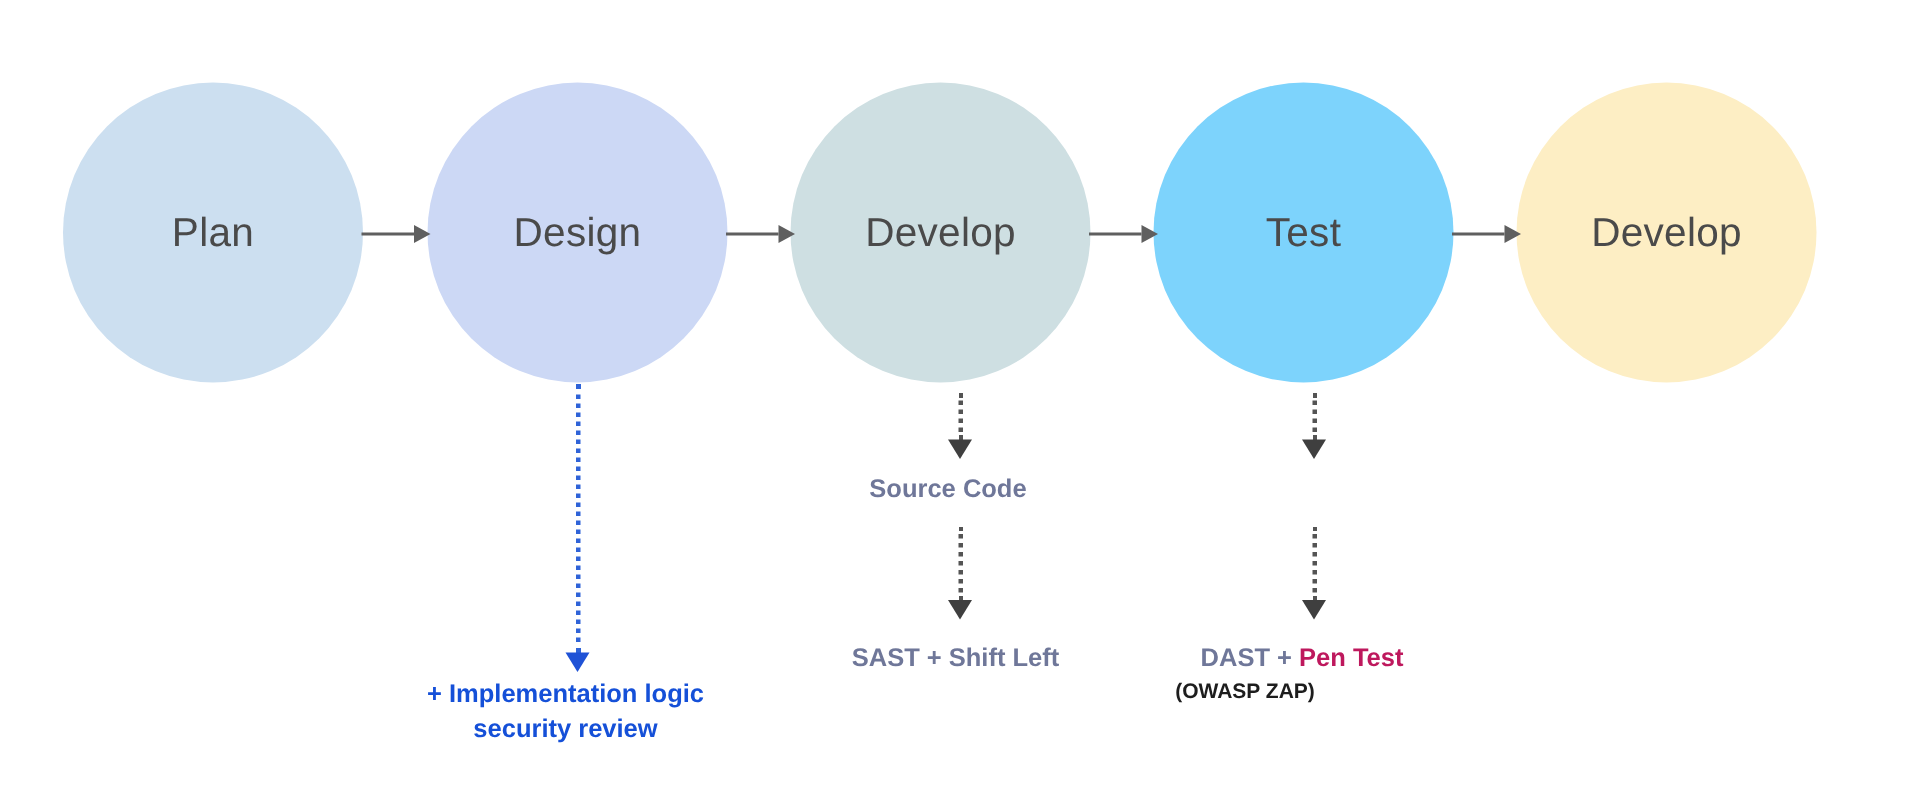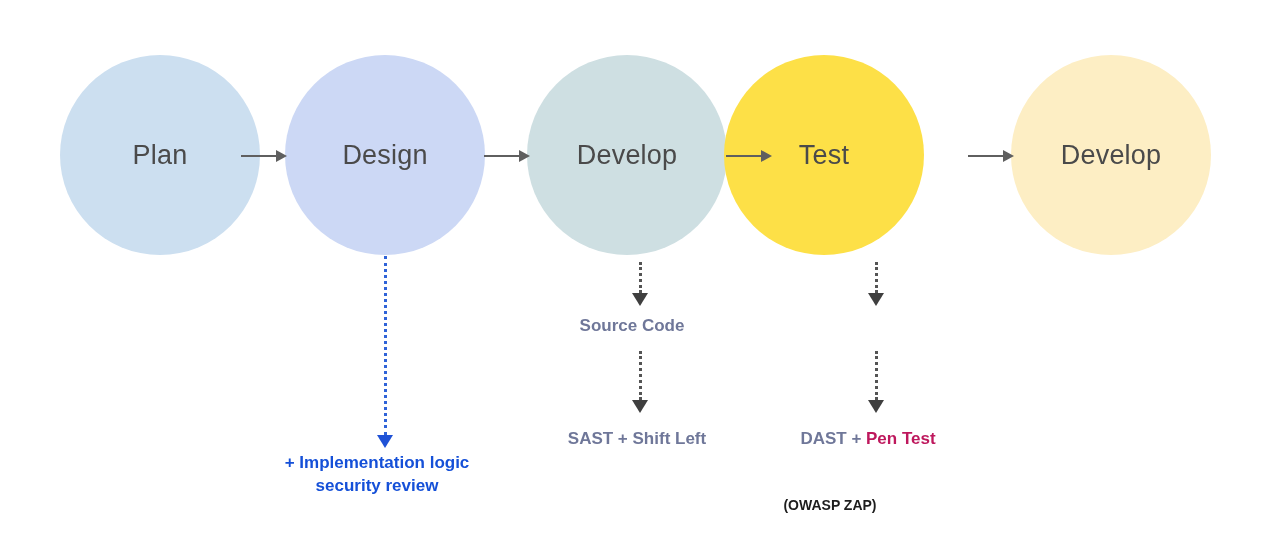--- a/index.html
+++ b/index.html
@@ -104,38 +104,37 @@
     white-space: normal;
   }
   .subcaption {
     position: absolute;
     text-align: center;
     font-size: 14px;
     font-weight: 700;
     color: #1d1d1d;
     line-height: 1.38;
     white-space: nowrap;
-    margin-top: 45px;
   }
 </style>
 </head>
 <body>
 
 <div id="stage">
 
-  <div class="circle" style="left: 60px; background: rgb(204, 223, 240);">
+  <div class="circle" style="left: 42px; background: rgb(204, 223, 240);">
     <span class="circle-label">Plan</span>
   </div>
   <div class="circle" style="left: 285px; background: rgb(204, 216, 245);">
     <span class="circle-label">Design</span>
   </div>
   <div class="circle" style="left: 527px; background: rgb(206, 223, 226);">
     <span class="circle-label">Develop</span>
   </div>
-  <div class="circle" style="left: 724px; background: #fde047;">
+  <div class="circle" style="left: 769px; background: #7dd3fc;">
     <span class="circle-label">Test</span>
   </div>
   <div class="circle" style="left: 1011px; background: rgb(253, 238, 196);">
     <span class="circle-label">Develop</span>
   </div>
 
   <div class="harrow" style="left:241px; width:46px;">
     <div class="shaft"></div>
     <div class="head"></div>
   </div>

